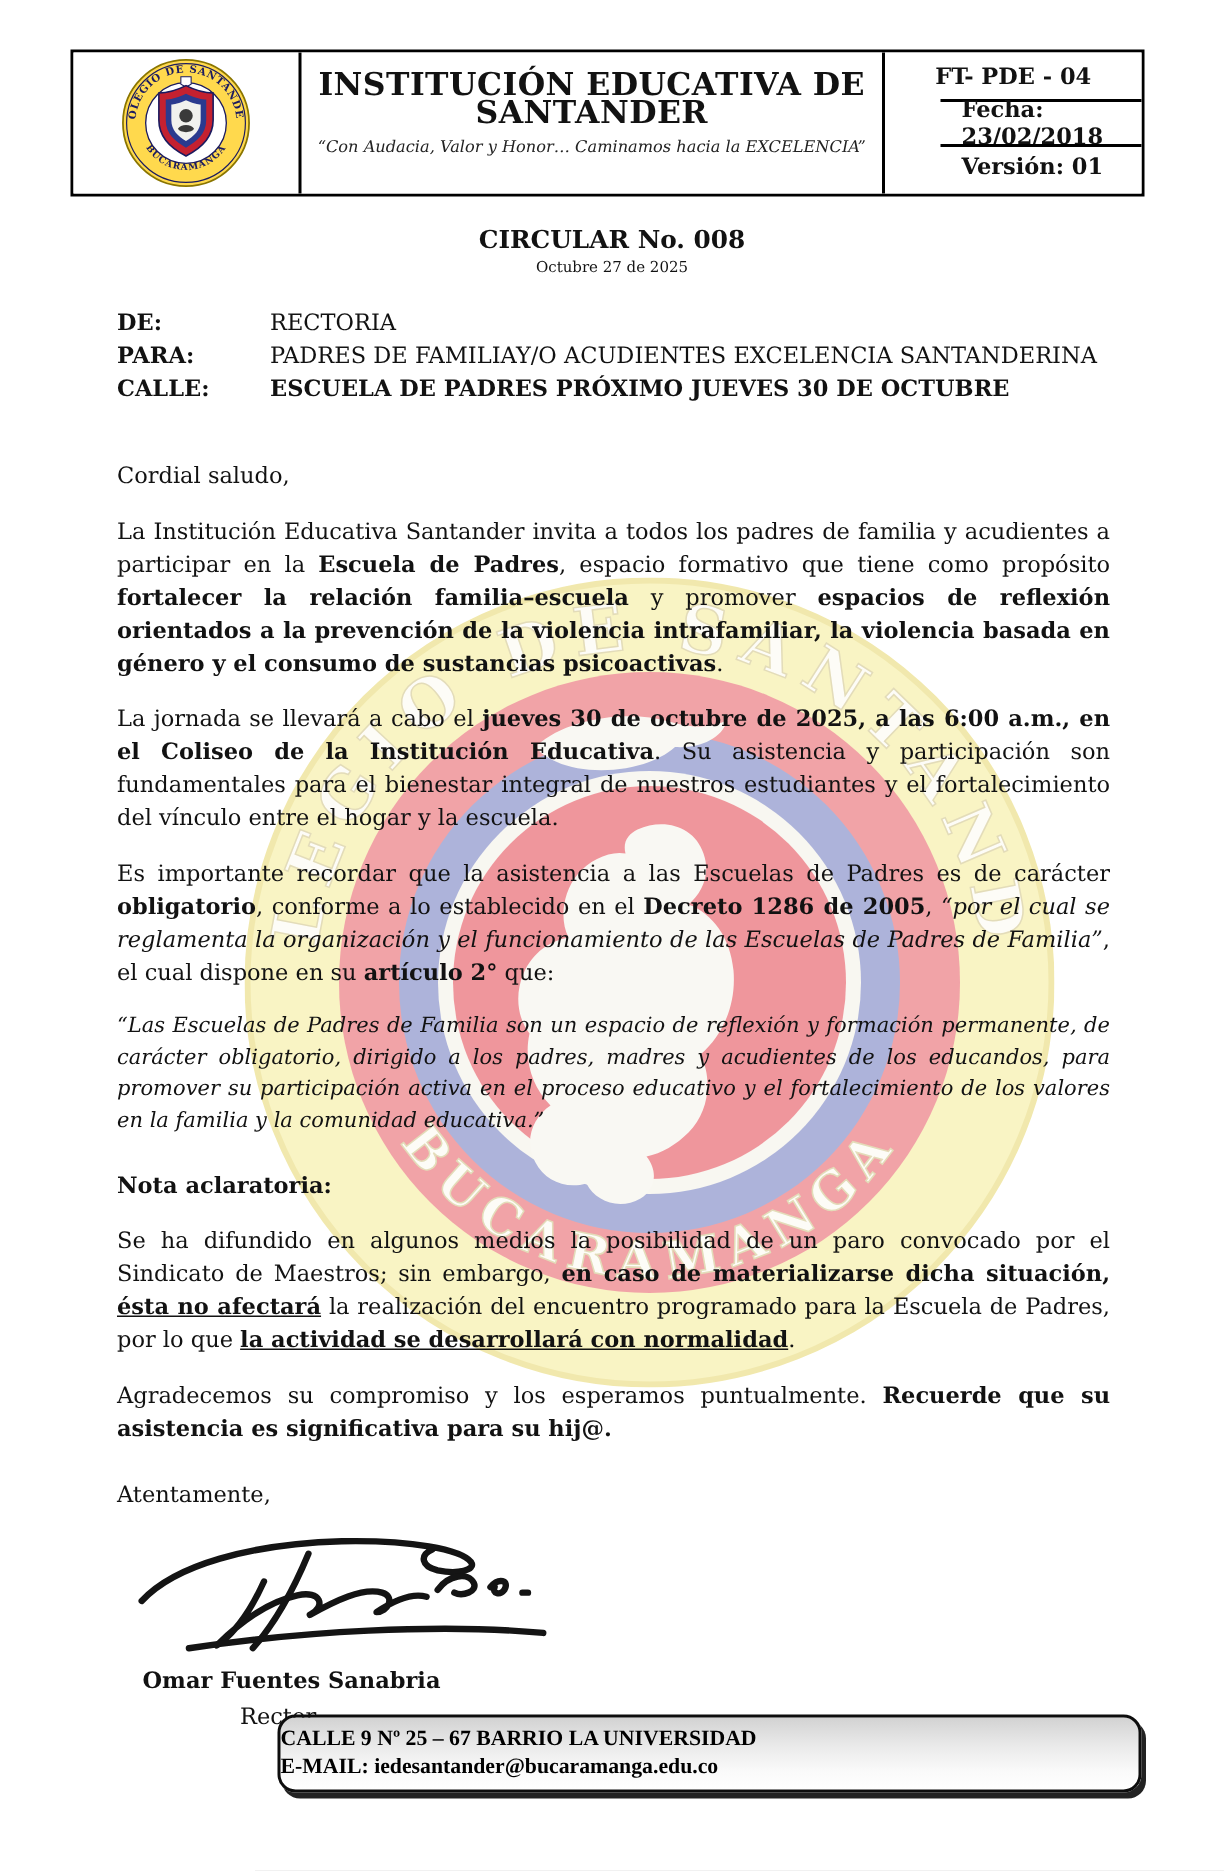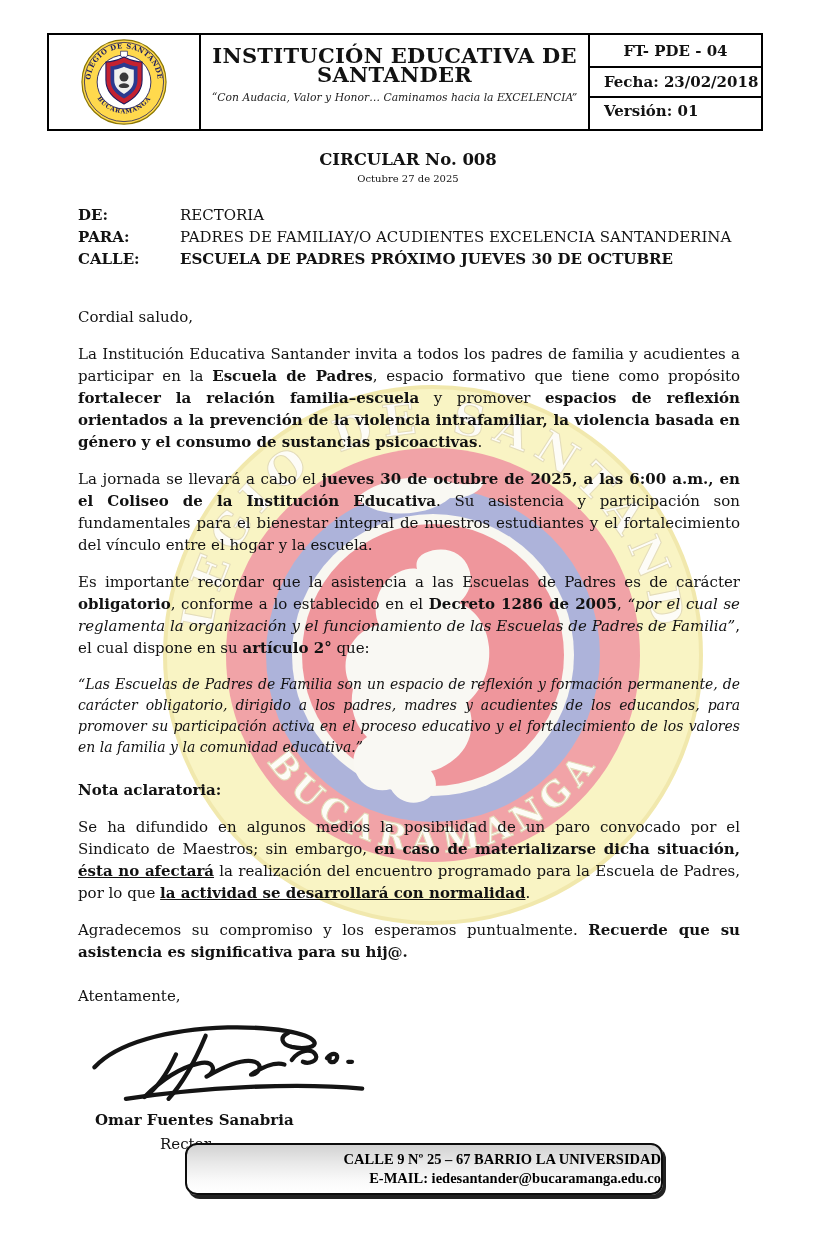--- a/index.html
+++ b/index.html
@@ -17,21 +17,21 @@
     display:grid;grid-template-columns:150px 391px 1fr;
     border:2.4px solid #000;background:transparent;
   }
   .hdr-logo-cell{display:flex;align-items:center;justify-content:center;padding:3px 0;background:#fff;}
   .hdr-center{border-left:2.4px solid #000;border-right:2.4px solid #000;text-align:center;padding:11px 6px 6px 6px;background:#fff;}
   .hdr-inst{font-weight:bold;font-size:21px;letter-spacing:.3px;line-height:19px;}
   .hdr-motto{font-style:italic;font-size:10.8px;margin-top:7px;color:#222;}
   .hdr-right{display:grid;grid-template-rows:31px 30px 28px;background:#fff;}
   .hdr-right > div{display:flex;align-items:center;font-weight:bold;font-size:15px;}
   .hdr-code{justify-content:center;}
-  .hdr-date,.hdr-version{border-top:2.4px solid #000;padding-left:14px;}
+  .hdr-date,.hdr-version{border-top:2.4px solid #000;padding-left:14px;margin-left:37px;}
   
   .title-block{text-align:center;margin-top:19px;}
   .title-main{font-weight:bold;font-size:16.5px;}
   .title-date{font-size:10px;margin-top:4px;}
   
   .meta{margin:20px 76px 0 78px;font-size:15px;}
   .meta-row{display:grid;grid-template-columns:102px 1fr;line-height:22px;}
   .meta-label{font-weight:bold;}
   .meta-row.bold-value .meta-value{font-weight:bold;}
   
@@ -45,25 +45,25 @@
   .b{font-weight:bold;}
   .i{font-style:italic;}
   .u{text-decoration:underline;}
   
   .sig-wrap{margin:14px 0 0 0;height:88px;}
   .sig-svg{margin-left:-2px;}
   .signer-name{font-weight:bold;font-size:15px;margin-left:17px;margin-top:0;}
   .signer-role{font-size:15px;margin-left:82px;margin-top:2px;}
   
   .footer-box{
-    position:absolute;left:185px;top:1143px;width:478px;height:52px;box-sizing:border-box;
+    position:absolute;left:185px;top:1143px;width:576px;height:52px;box-sizing:border-box;
     border:2.6px solid #0d0d0d;border-radius:12px;
     background:linear-gradient(180deg,#d2d2d2 0%,#e9e9e9 38%,#fafafa 75%,#ffffff 100%);
     box-shadow:3px 4px 0 rgba(10,10,10,.9);
-    display:flex;flex-direction:column;align-items:flex-end;justify-content:center;
+    display:flex;flex-direction:column;align-items:flex-start;justify-content:center;
     font-family:"Liberation Serif","DejaVu Serif",serif;
     font-weight:bold;font-size:14.5px;line-height:19px;color:#000;z-index:3;
   }
 </style>
 </head>
 <body>
 
 <div class="page">
 
   <svg class="watermark" viewBox="0 0 540 540" aria-hidden="true">

